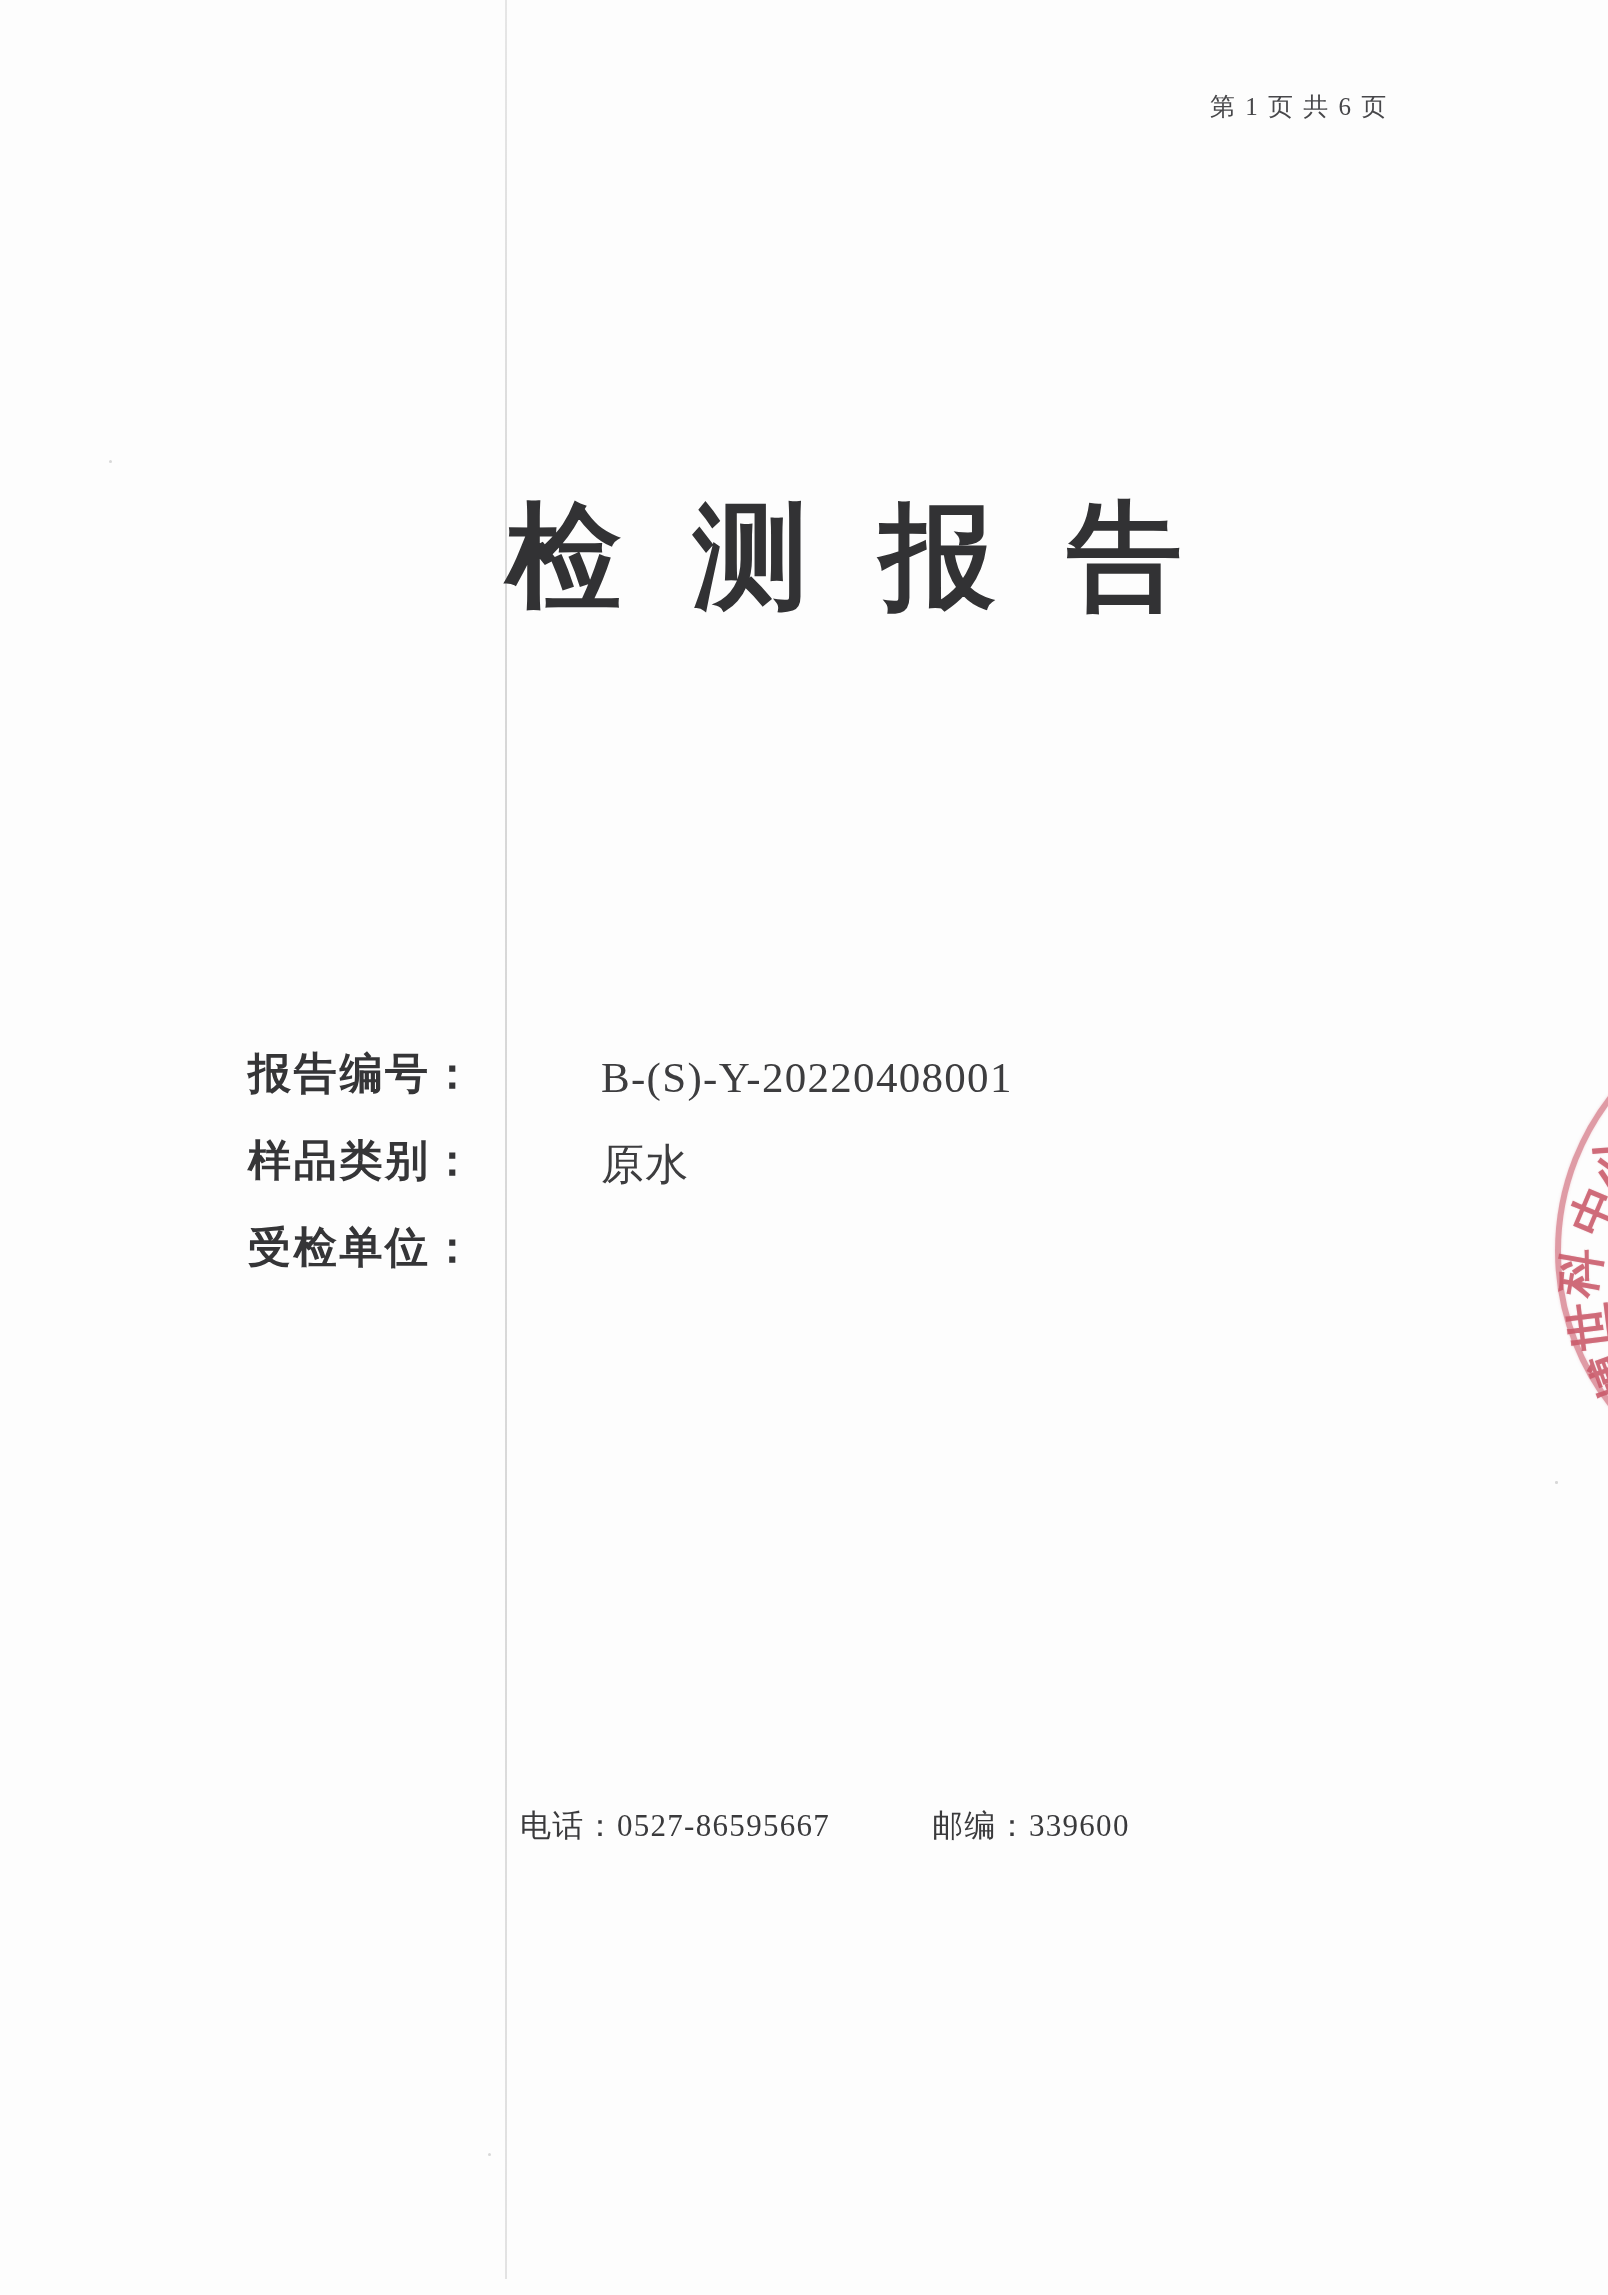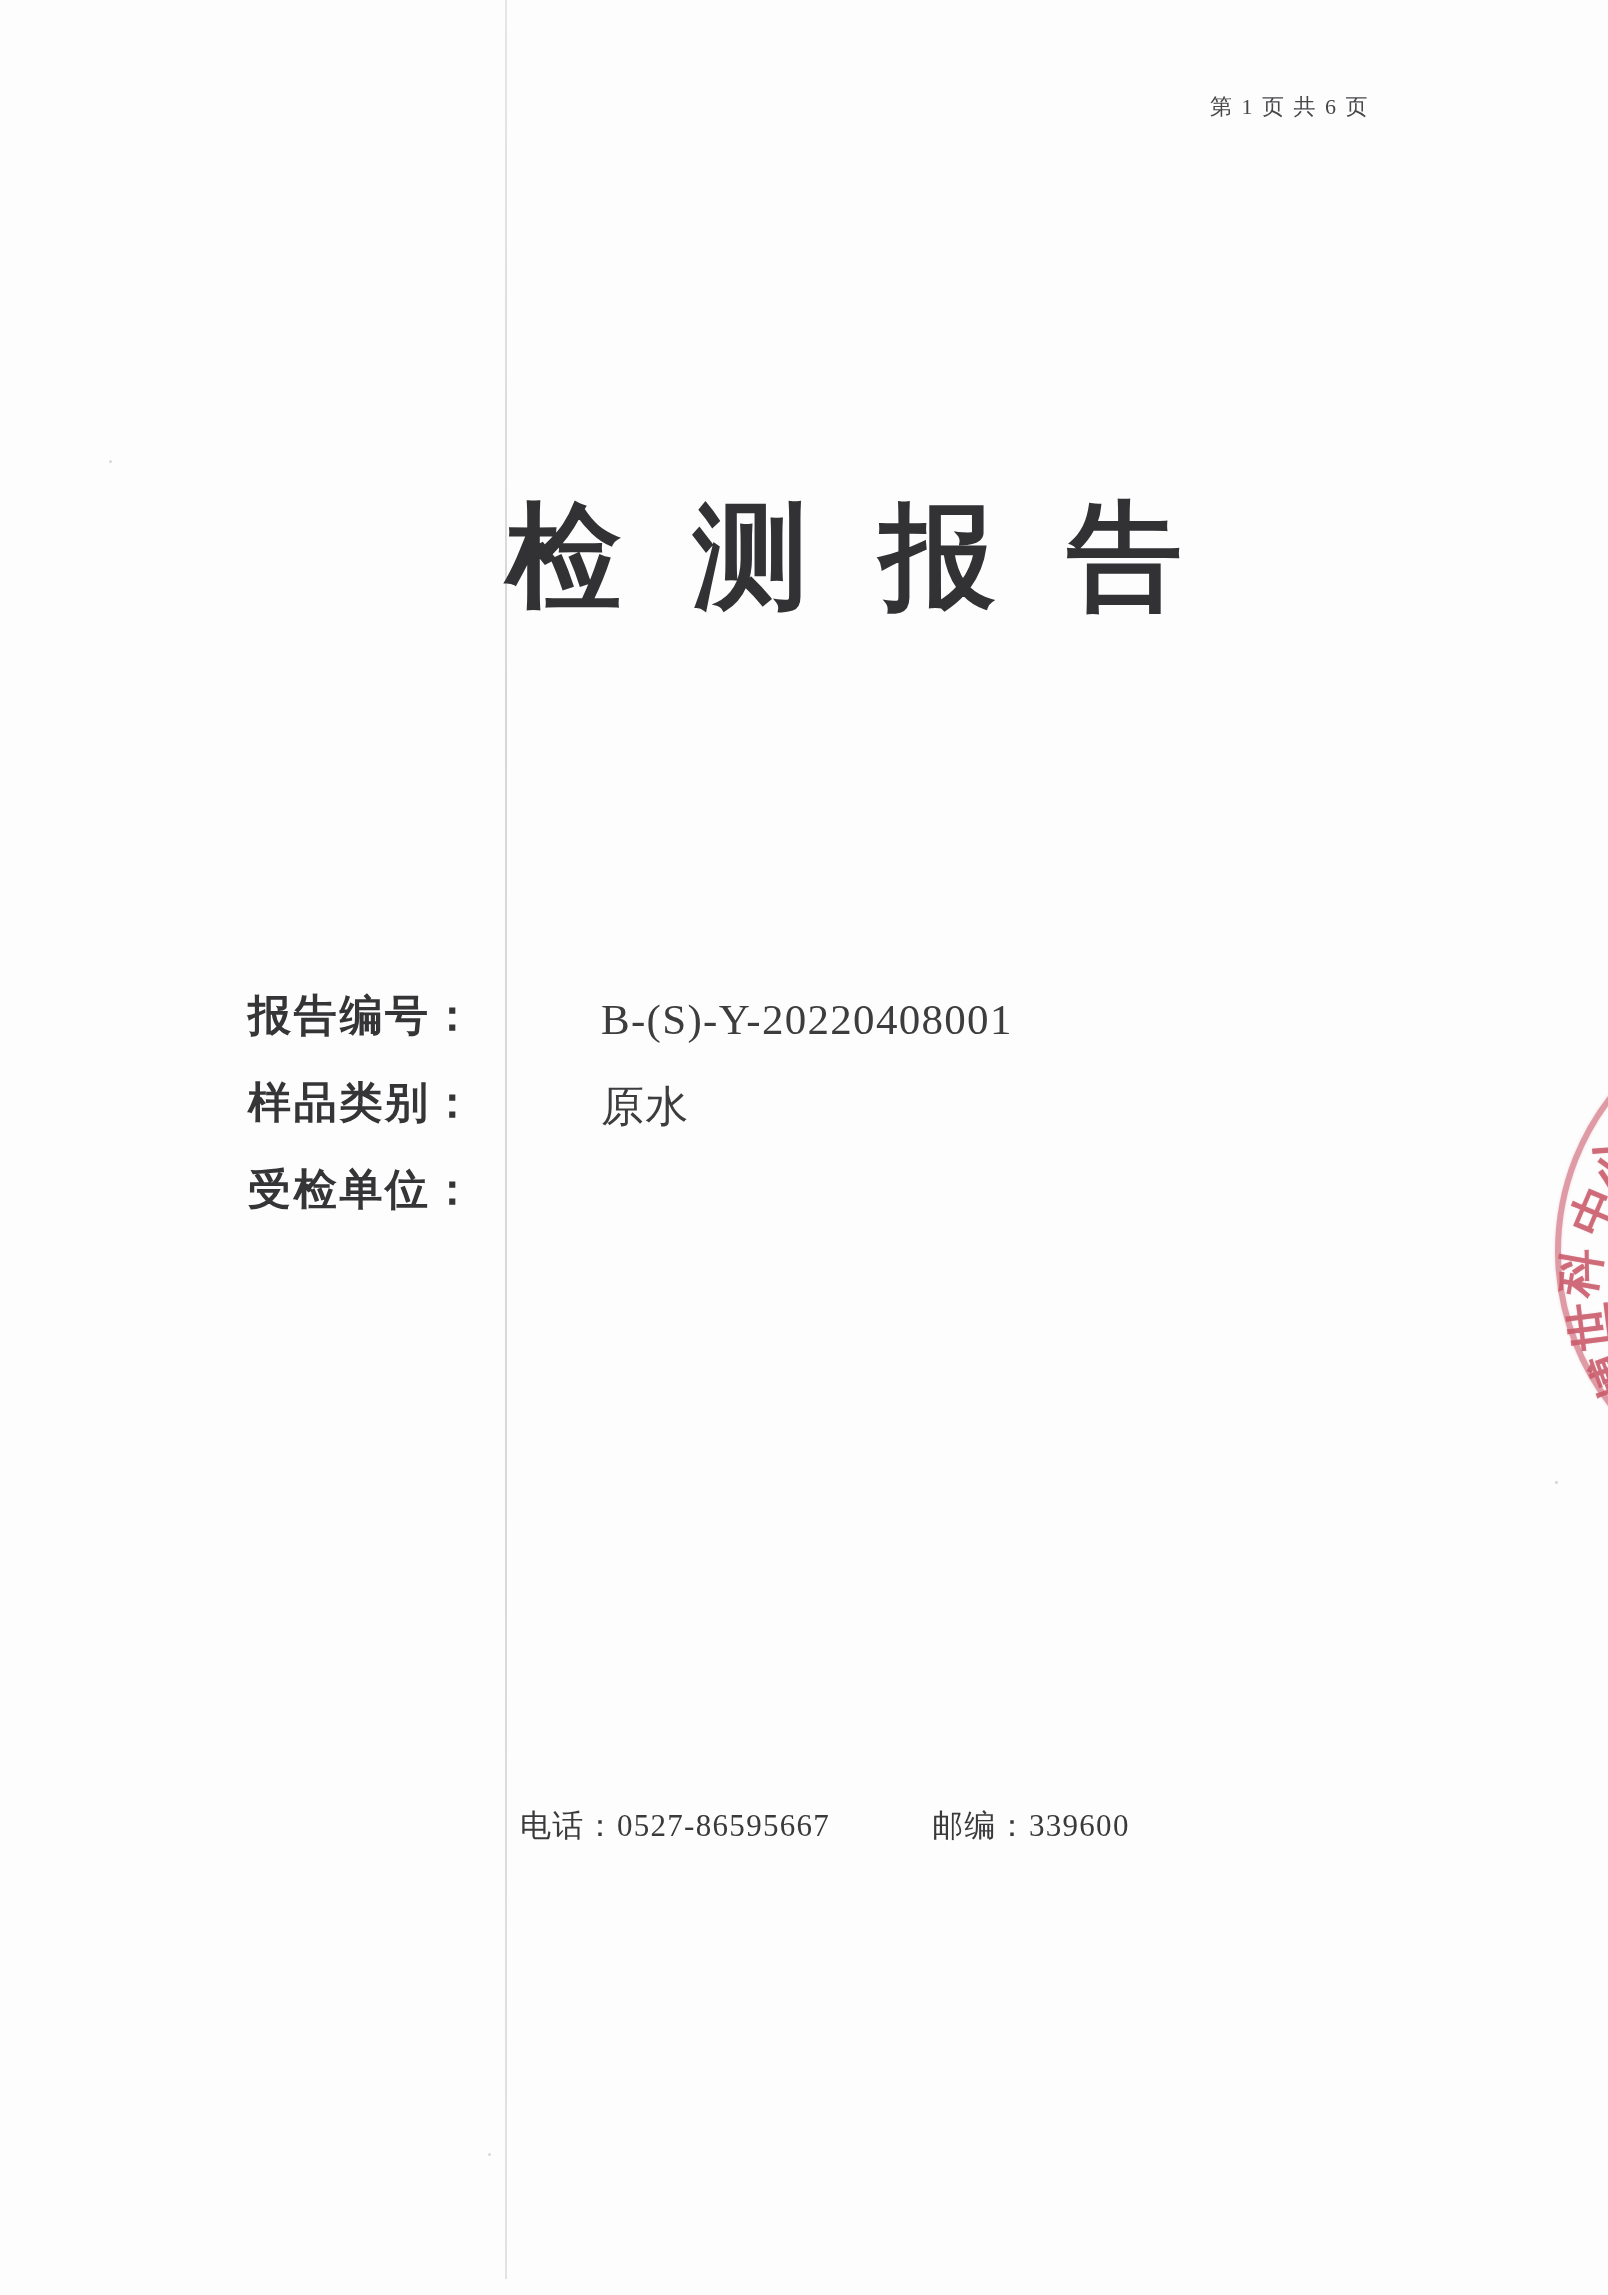--- a/index.html
+++ b/index.html
@@ -16,30 +16,30 @@
     position:absolute;left:505px;top:0;width:2px;height:2279px;
     background:linear-gradient(180deg,#e6e6e6 0%,#d7d7d7 30%,#d9d9d9 70%,#e3e3e3 100%);
   }
   .speck{position:absolute;width:3.3px;height:3.3px;border-radius:50%;background:#d8d8d8;}
   .speck-a{left:109px;top:460px;}
   .speck-b{left:488px;top:2153px;}
   .speck-c{left:1555px;top:1481px;width:2.7px;height:2.7px;}
 
   .page-number{
     position:absolute;left:1210px;top:92px;
-    font-size:22px;line-height:29px;letter-spacing:2px;
+    font-size:25px;line-height:29px;letter-spacing:2px;
     color:#47474a;white-space:nowrap;
   }
   .title{
     position:absolute;left:506px;top:500px;
     font-size:115px;line-height:115px;
     font-weight:700;letter-spacing:72px;
     color:#323234;white-space:nowrap;
   }
-  .info{position:absolute;left:248px;top:972px;}
+  .info{position:absolute;left:248px;top:1030px;}
   .info-row{display:flex;align-items:center;height:87px;font-size:43px;white-space:nowrap;}
   .info-label{width:353px;font-weight:700;letter-spacing:2.7px;color:#353537;}
   .info-value{font-weight:400;letter-spacing:1.3px;color:#3d3d3f;margin-top:8px;}
 
   .footer-address{
     position:absolute;left:446px;top:1724px;
     font-size:31px;line-height:35px;letter-spacing:1.3px;white-space:nowrap;color:#3a3a3c;
   }
   .footer-phone{
     position:absolute;left:520px;top:1808px;

